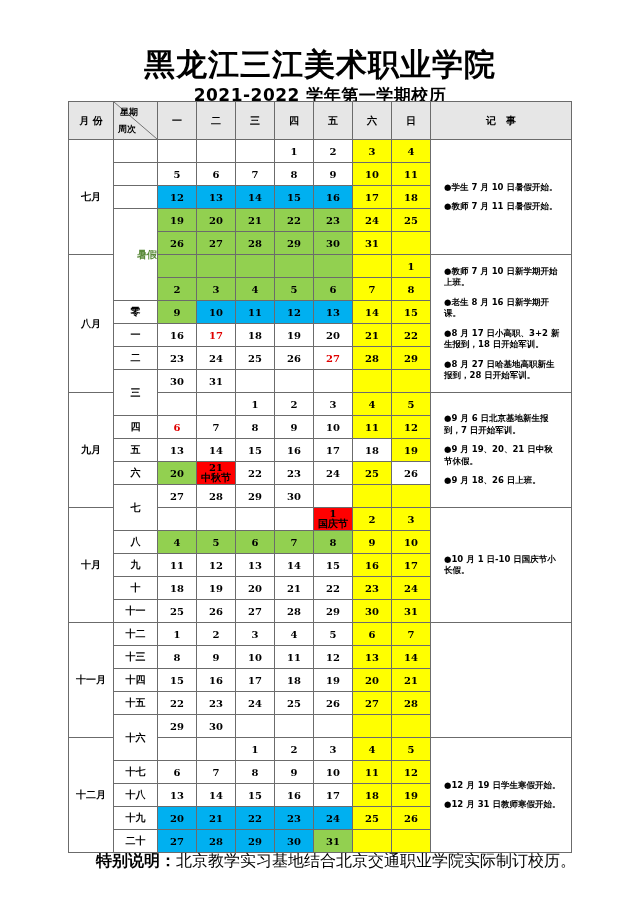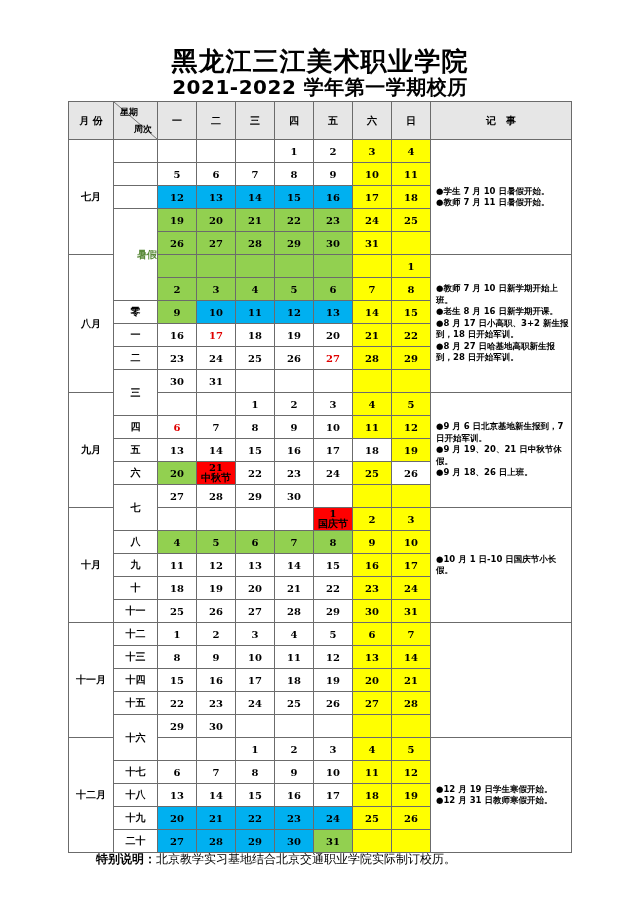--- a/index.html
+++ b/index.html
@@ -1,37 +1,37 @@
 <!DOCTYPE html>
 <html><head>
 <meta charset="utf-8">
 <style>
   html, body { margin: 0; padding: 0; background: #ffffff; }
   body { width: 640px; height: 905px; position: relative; font-family: "DejaVu Serif", "Liberation Serif", serif; color: #000; }
   .title { position: absolute; left: 0; width: 640px; text-align: center; font-family: "DejaVu Sans", "Liberation Sans", sans-serif; font-weight: bold; color: #000; }
-  .title1 { top: 44px; font-size: 26px; letter-spacing: 1px; }
-  .title2 { top: 74px; font-size: 20px; letter-spacing: 0.5px; }
+  .title1 { top: 44px; font-size: 31px; letter-spacing: 1px; }
+  .title2 { top: 84px; font-size: 17px; letter-spacing: 0.5px; }
   table.cal { position: absolute; left: 68px; top: 101px; border-collapse: collapse; table-layout: fixed; width: 503px; }
   table.cal td, table.cal th { border: 1px solid #6b6b6b; padding: 0; text-align: center; vertical-align: middle; font-size: 10px; font-weight: bold; height: 22px; overflow: hidden; }
   table.cal th { background: #e6e6e6; height: 37px; font-family: "DejaVu Sans", "Liberation Sans", sans-serif; font-size: 10px; }
   col.c-month { width: 45px; } col.c-week { width: 44px; } col.c-day { width: 39px; } col.c-note { width: 141px; }
   .month { font-family: Liberation Serif, serif; font-size: 10px; }
   .week { font-family: "DejaVu Sans", "Liberation Sans", sans-serif; font-size: 11px; }
   .week.holiday { color: #5a8a3a; text-align: right; }
   .diag { position: relative; background: linear-gradient(to top right, transparent calc(50% - 0.6px), #555 50%, transparent calc(50% + 0.6px)); background: linear-gradient(to bottom left, transparent calc(50% - 0.6px), transparent 50%), linear-gradient(to top right, transparent 49%, transparent 51%); }
   .diag-line { position: absolute; left: 0; top: 0; width: 100%; height: 100%; }
   .diag-top { position: absolute; right: 19px; top: 4px; font-size: 9px; }
-  .diag-bot { position: absolute; left: 4px; bottom: 3px; font-size: 9px; margin-left: 16px; }
+  .diag-bot { position: absolute; left: 4px; bottom: 3px; font-size: 9px; }
   .y { background: #ffff00; } .b { background: #00b0f0; } .g { background: #92d050; } .r { background: #ff0000; } .w { background: #ffffff; }
   .red-text { color: #e00000; }
   .fest { line-height: 10px; font-size: 9px; }
   .fest span { display: block; }
   .note { text-align: left !important; vertical-align: middle; padding: 0 2px 0 5px !important; font-size: 8.5px !important; line-height: 11.5px; font-weight: bold; font-family: "DejaVu Sans", "Liberation Sans", sans-serif; }
-  .note div { margin: 0; }
-  .footer { position: absolute; left: 96px; top: 851px; font-family: "DejaVu Sans", "Liberation Sans", sans-serif; font-size: 12px; }
+  .note div { margin: 8px; }
+  .footer { position: absolute; left: 96px; top: 851px; font-family: "DejaVu Sans", "Liberation Sans", sans-serif; font-size: 16px; }
   .footer b { font-weight: bold; }
 </style>
 </head>
 <body>
 
 <div class="title title1">黑龙江三江美术职业学院</div>
 <div class="title title2">2021-2022 学年第一学期校历</div>
 
 <table class="cal">
   <colgroup>

